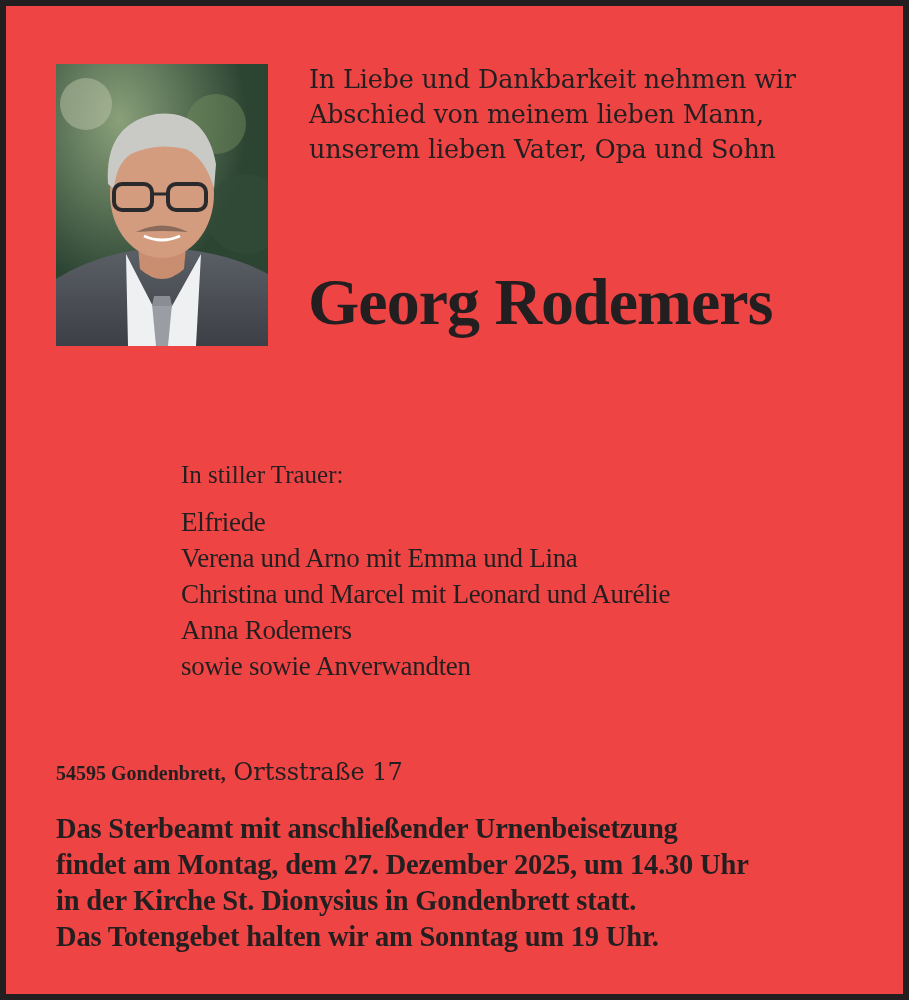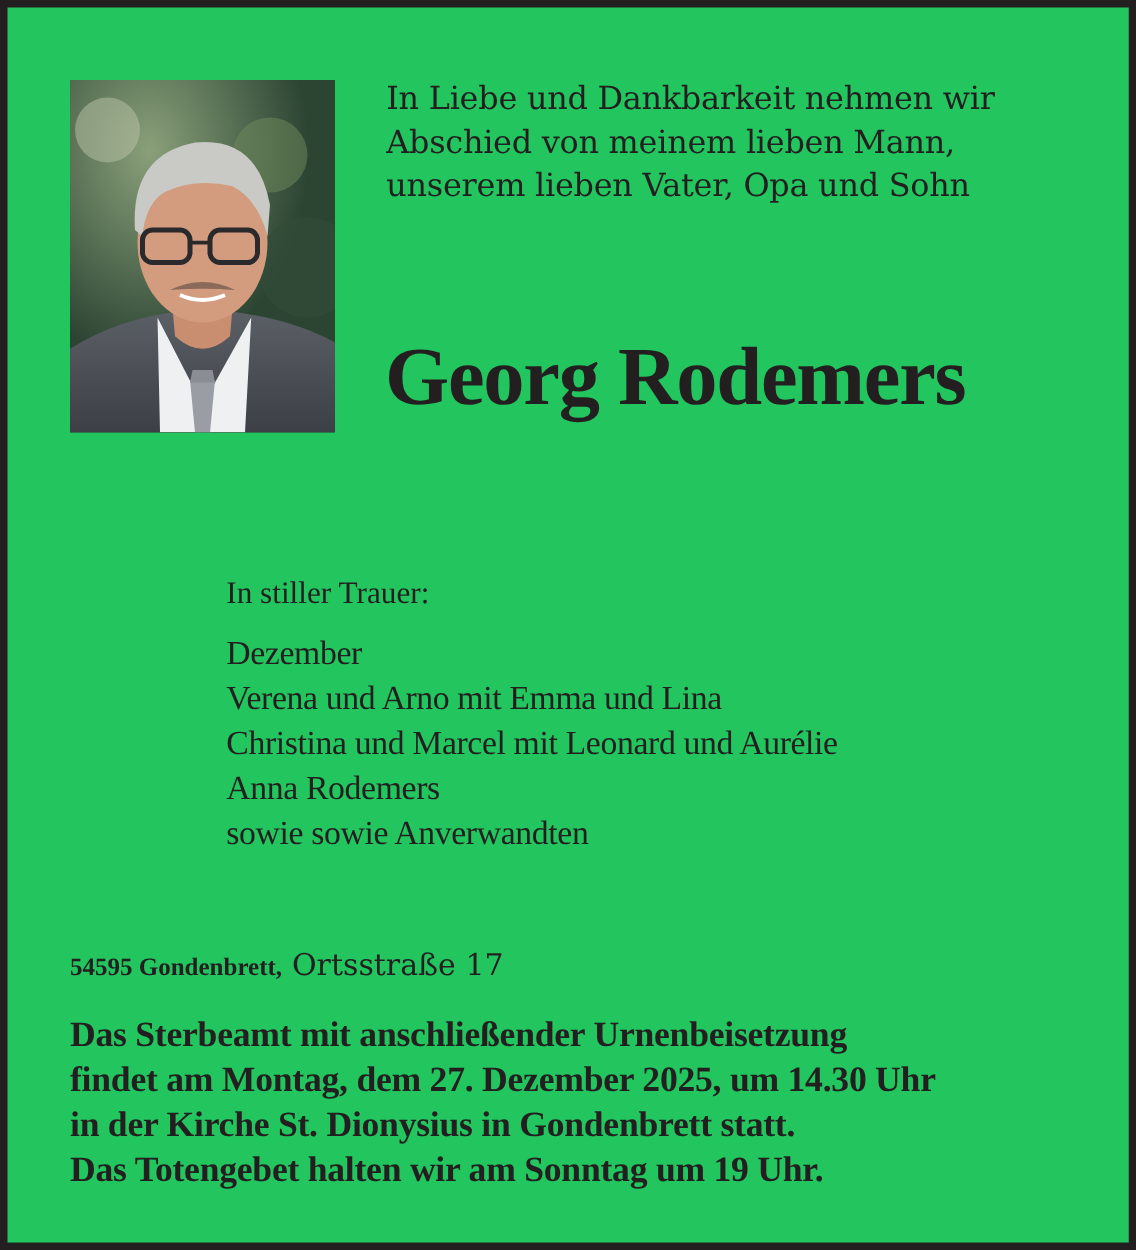--- a/index.html
+++ b/index.html
@@ -1,19 +1,19 @@
 <!DOCTYPE html>
 <html><head>
 <meta charset="utf-8">
 <style>
   html, body { margin: 0; padding: 0; background: #fff; }
   body { width: 909px; height: 1000px; position: relative; overflow: hidden; }
   .frame {
     position: absolute; left: 0; top: 0; width: 909px; height: 1000px;
-    box-sizing: border-box; border: 6px solid #231f20; background: #22c55e;
+    box-sizing: border-box; border: 6px solid #231f20; background: #ef4444;
   }
   .serif { font-family: "DejaVu Serif", "Liberation Serif", serif; color: #231f20; }
   .photo {
     position: absolute; left: 50px; top: 58px; width: 212px; height: 282px;
     overflow: hidden; background: #2f4a36;
   }
   .photo svg { display: block; }
   .intro {
     position: absolute; left: 303px; top: 56px; width: 590px;
     font-size: 25.5px; line-height: 35px; letter-spacing: -0.2px;
@@ -99,21 +99,21 @@
     <div>Abschied von meinem lieben Mann,</div>
     <div>unserem lieben Vater, Opa und Sohn</div>
   </div>
 
   <div class="name">Georg Rodemers</div>
 
 
   <div class="mourn-head serif">In stiller Trauer:</div>
 
   <div class="mourn-list serif">
-    <div>Dezember</div>
+    <div>Elfriede</div>
     <div>Verena und Arno mit Emma und Lina</div>
     <div>Christina und Marcel mit Leonard und Aurélie</div>
     <div>Anna Rodemers</div>
     <div>sowie sowie Anverwandten</div>
   </div>
 
   <div class="address serif">
     <span class="bold">54595 Gondenbrett,</span>
     <span class="rest">Ortsstraße 17</span>
   </div>

